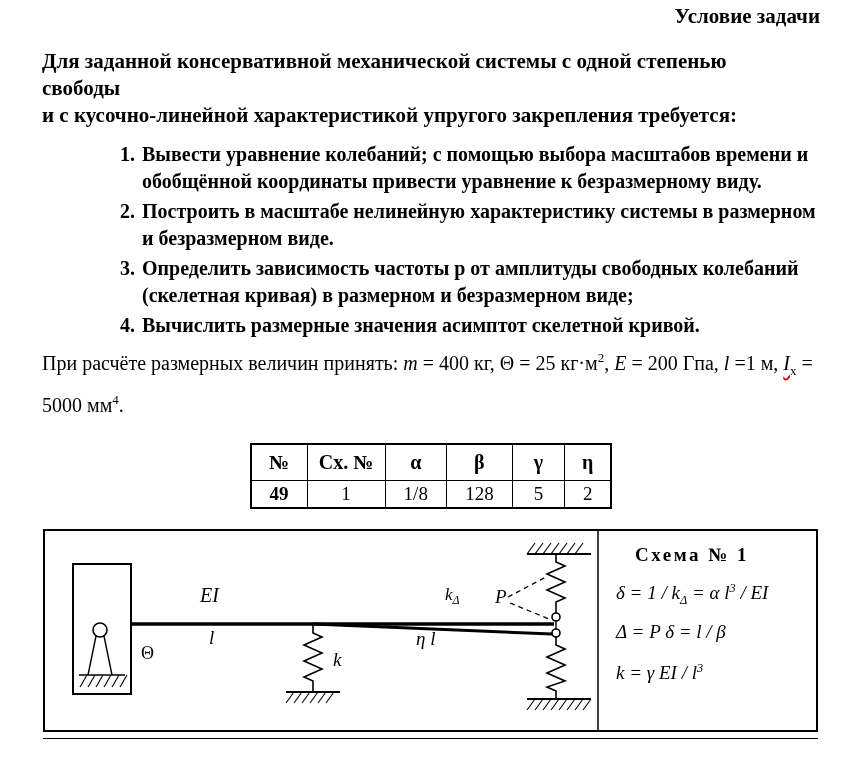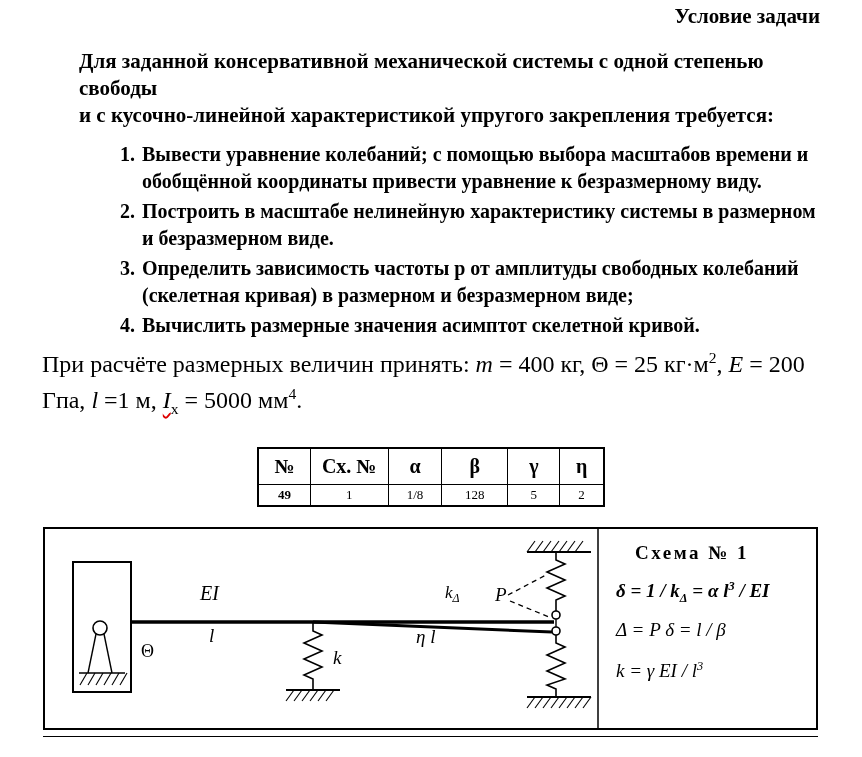--- a/index.html
+++ b/index.html
@@ -7,46 +7,46 @@
   body {
     width: 862px; height: 757px;
     background: #ffffff; color: #000;
     font-family: "Liberation Serif", serif;
     overflow: hidden;
   }
   .page { padding: 4px 42px 0 42px; }
 
   .title { text-align: right; font-weight: bold; font-size: 21px; line-height: 24px; }
 
-  .intro { font-weight: bold; font-size: 21px; line-height: 27px; margin-top: 20px; margin-left: 37px; }
+  .intro { font-weight: bold; font-size: 21px; line-height: 27px; margin-top: 20px; }
 
   ol.tasks { margin: 12px 0 0 0; padding-left: 98px; font-size: 20px; line-height: 27px; }
   ol.tasks li { margin-bottom: 3px; padding-left: 2px; font-weight: bold; }
 
-  .params { font-size: 24px; line-height: 29px; margin-top: 4px; }
+  .params { font-size: 20px; line-height: 29px; margin-top: 4px; }
   .var { font-style: italic; }
   .squiggle {
     text-decoration-line: underline;
     text-decoration-style: wavy;
     text-decoration-color: #dd0000;
     text-decoration-thickness: 2px;
     text-underline-offset: 4px;
   }
   sup { font-size: 0.65em; }
   sub { font-size: 0.65em; }
 
   table.ptable {
     border-collapse: collapse;
     margin: 24px auto 0 auto;
     text-align: center;
     border: 2.5px solid #000;
   }
   table.ptable th, table.ptable td { border: 1.6px solid #000; }
   table.ptable th { font-weight: bold; font-size: 20px; padding: 6px 6px; }
-  table.ptable td { font-size: 13px; padding: 2px 18px; }
+  table.ptable td { font-size: 19px; padding: 2px 18px; }
   table.ptable .c1 { width: 52px; }
   table.ptable .c2 { width: 78px; }
   table.ptable .c3 { width: 48px; }
   table.ptable .c4 { width: 66px; }
   table.ptable .c5 { width: 52px; }
   table.ptable .c6 { width: 36px; }
   table.ptable td.bold { font-weight: bold; }
 
   .figure { position: relative; width: 775px; height: 203px; margin: 20px 0 0 1px; }
   .figure svg { position: absolute; left: 0; top: 0; }
@@ -179,20 +179,20 @@
 
     <div class="fig-label" style="left:157px; top:56px; font-size:20px;">EI</div>
     <div class="fig-label" style="left:166px; top:99px;">l</div>
     <div class="fig-label" style="left:290px; top:121px;">k</div>
     <div class="fig-label" style="left:373px; top:100px;">η l</div>
     <div class="fig-label" style="left:402px; top:56px; font-size:17px;"><span>k</span><sub>Δ</sub></div>
     <div class="fig-label" style="left:452px; top:58px;">P</div>
     <div class="fig-label fig-upright" style="left:98px; top:114px; font-size:18px;">Θ</div>
 
     <div class="scheme-title" style="left:592px; top:15px;">Схема № 1</div>
-    <div class="formula" style="left:573px; top:52px;font-weight:bold;"><span>δ = 1 / k</span><sub>Δ</sub><span> = α l</span><sup>3</sup><span> / EI</span></div>
+    <div class="formula" style="left:573px; top:52px;"><span>δ = 1 / k</span><sub>Δ</sub><span> = α l</span><sup>3</sup><span> / EI</span></div>
     <div class="formula" style="left:573px; top:92px;">Δ = P δ = l / β</div>
     <div class="formula" style="left:573px; top:132px;"><span>k = γ EI / l</span><sup>3</sup></div>
   </div>
 
   <div class="bottom-rule"></div>
 
 </div>
 
 </body></html>

